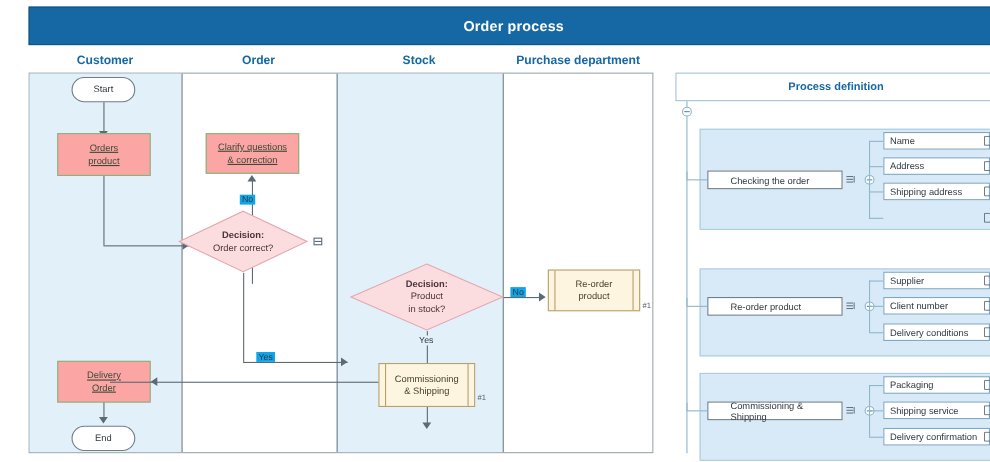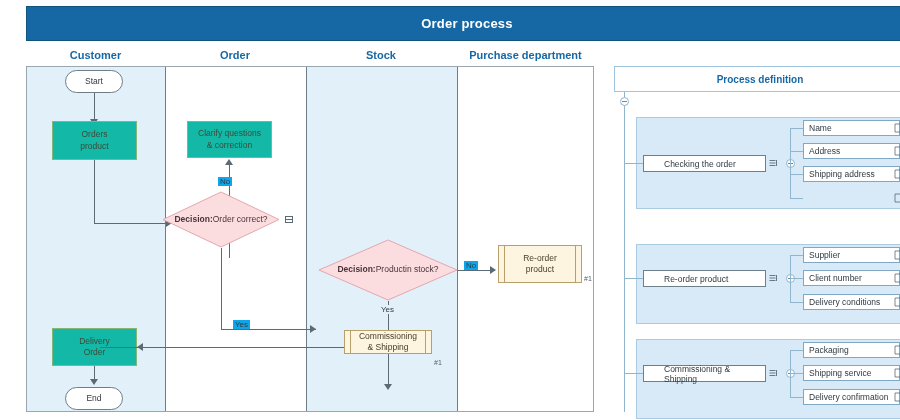--- a/index.html
+++ b/index.html
@@ -90,22 +90,23 @@
     line-height: 1.35;
     text-align: center;
   }
   .node.terminator {
     border: 1px solid #6f7d87;
     border-radius: 14px;
     background: #ffffff;
   }
   .node.process-green {
     border: 1px solid #86b57a;
-    background: #14b8a6;
+    background: #fca5a5;
     color: #3b4a36;
+    text-decoration: underline;
   }
   .node.subprocess {
     border: 1px solid #b8a06a;
     background: #fdf5e0;
     color: #4a412c;
   }
   .node.subprocess::before,
   .node.subprocess::after {
     content: "";
     position: absolute;
@@ -123,21 +124,21 @@
   .diamond .shape {
     position: absolute;
     left: 0; top: 0;
     width: 100%; height: 100%;
   }
   .diamond .dlabel {
     position: absolute;
     left: 0; top: 0;
     width: 100%; height: 100%;
     display: flex;
-    flex-direction: row;
+    flex-direction: column;
     align-items: center;
     justify-content: center;
     font-size: 8.5px;
     color: #4a3338;
     line-height: 1.3;
     text-align: center;
   }
   .dlabel .strong { font-weight: bold; }
 
   
@@ -393,21 +394,21 @@
     </div>
 
     <div class="conn-h" style="left:431px; top:203px; width:37px;"></div>
     <div class="arrow right" style="left:463px; top:199px;"></div>
     <div class="edge-label" style="left:437px; top:194px;">No</div>
 
     <div class="conn-v" style="left:361px; top:234px; height:86px;"></div>
     <div class="arrow down" style="left:357px; top:317px;"></div>
     <div class="edge-label on-band" style="left:352px; top:238px;">Yes</div>
 
-    <div class="node subprocess" style="left:317px; top:263px; width:88px; height:24px;">
+    <div class="node subprocess" style="left:317px; top:263px; width:88px; height:40px;">
       <span>Commissioning</span>
       <span>&amp; Shipping</span>
     </div>
     <div class="marker-ref" style="left:407px; top:292px;">#1</div>
 
     <div class="conn-h" style="left:73px; top:280px; width:244px;"></div>
     <div class="arrow left" style="left:110px; top:276px;"></div>
 
     <div class="node subprocess" style="left:471px; top:178px; width:84px; height:38px;">
       <span>Re-order</span>

